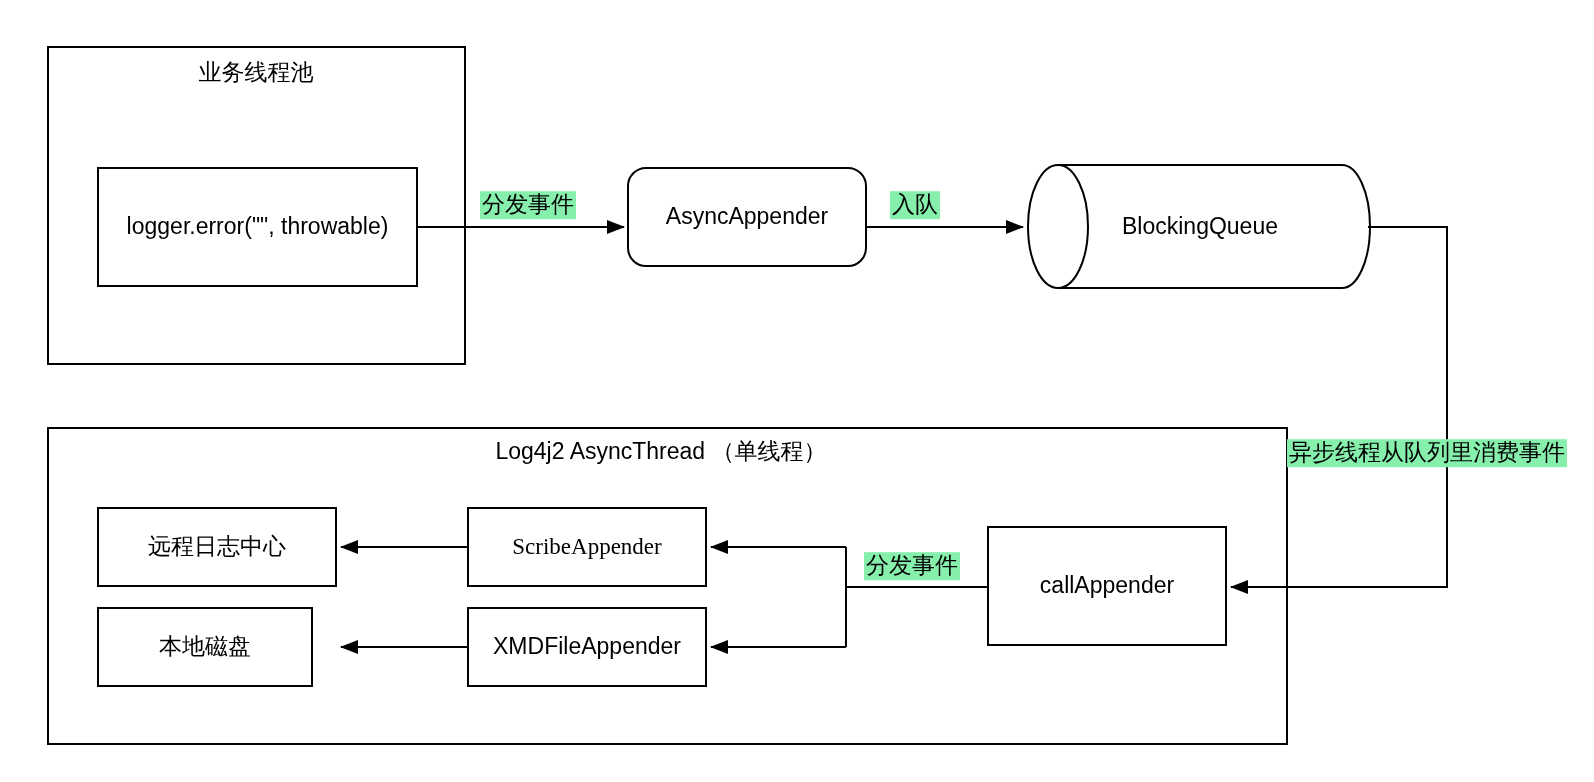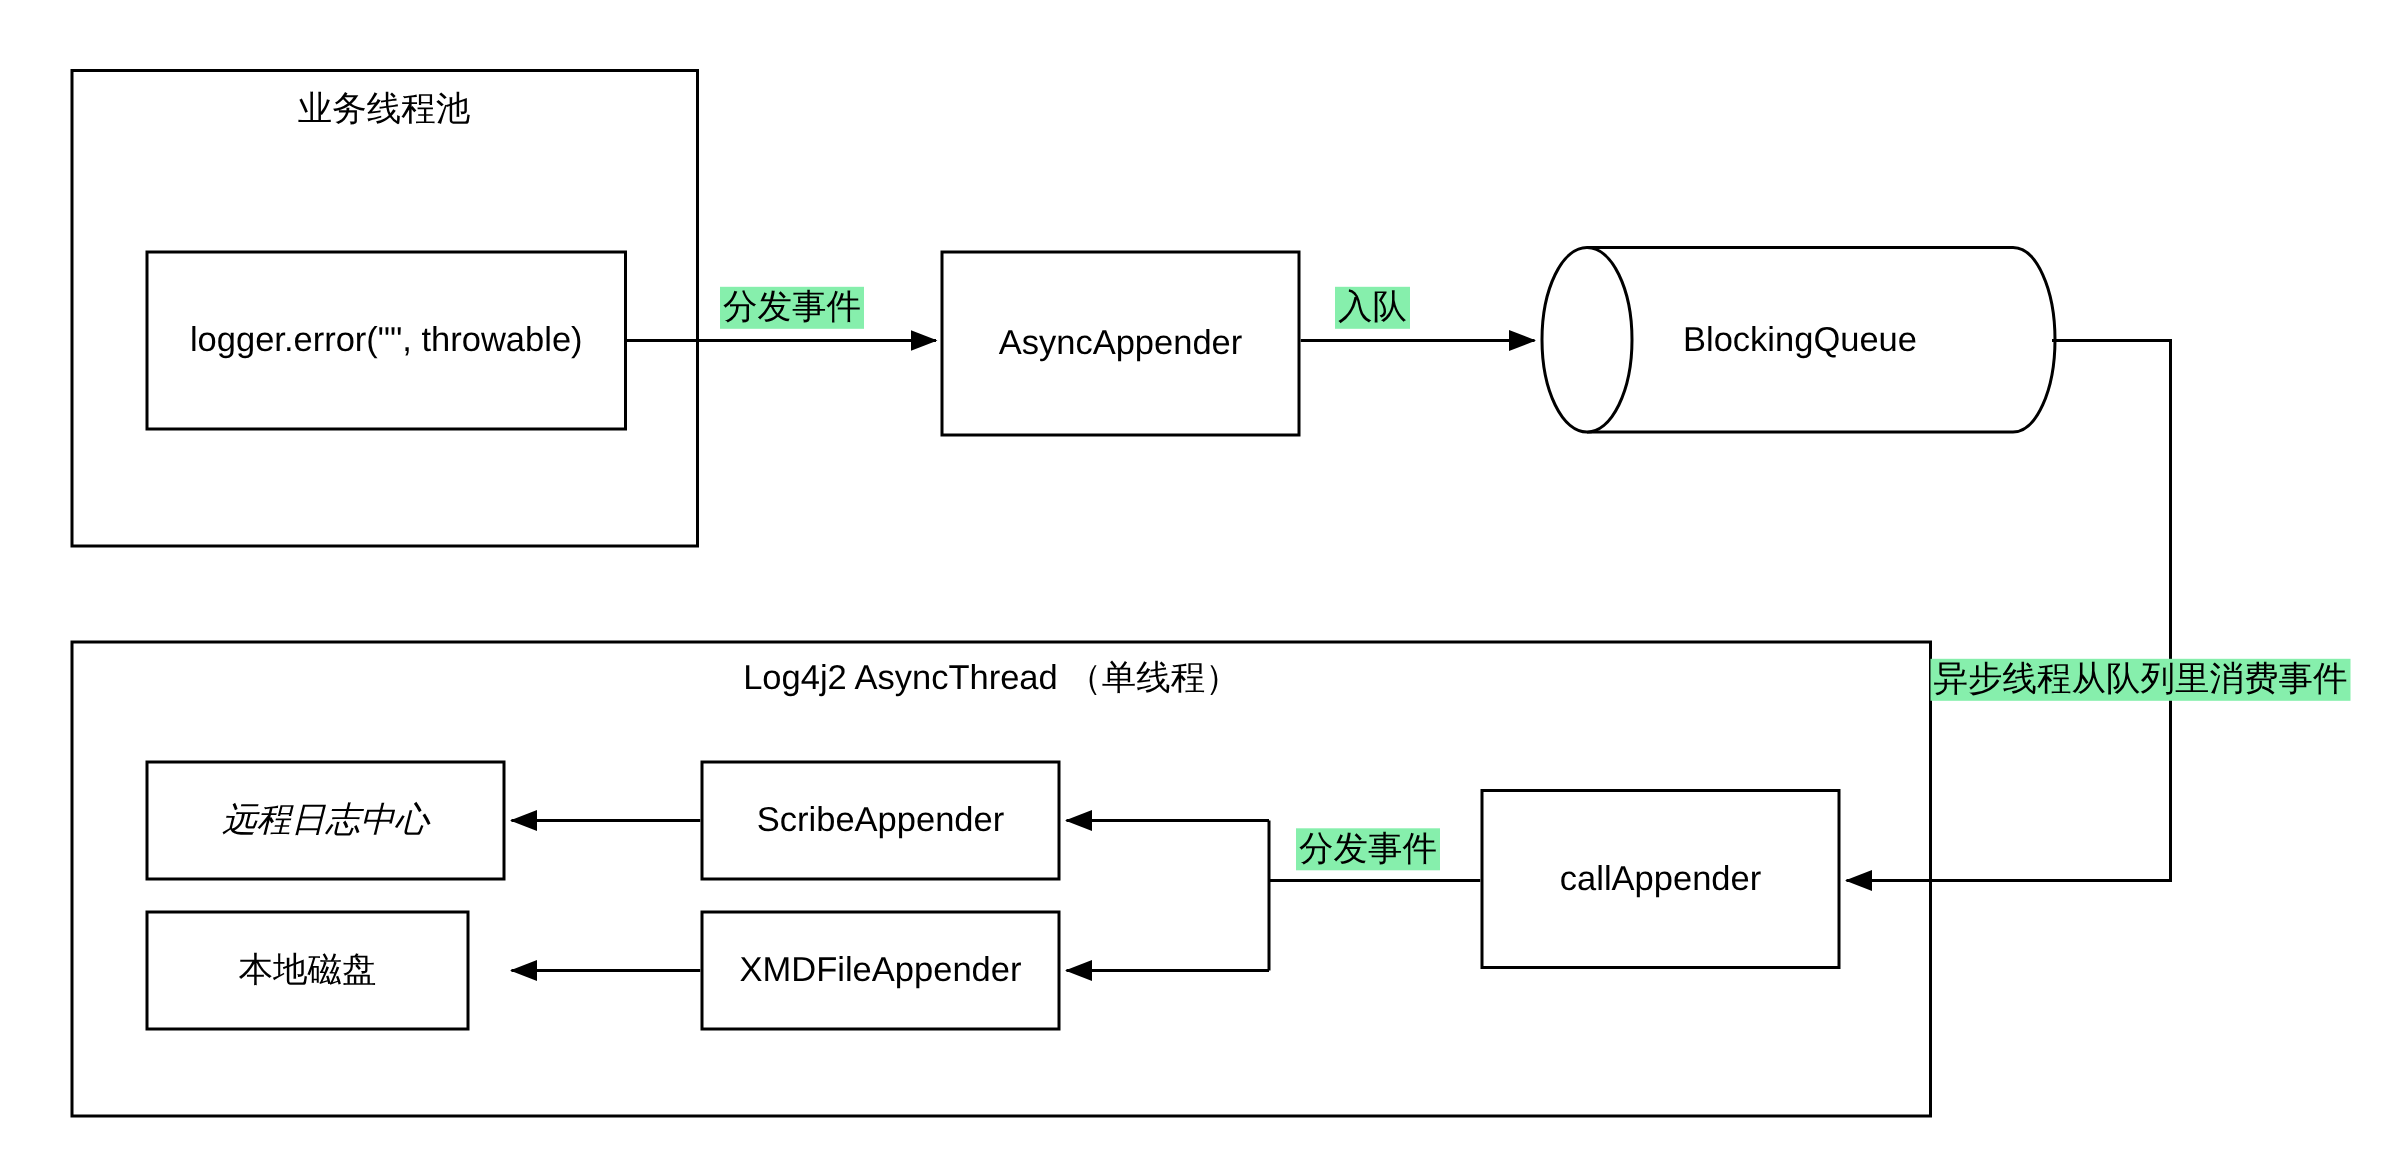--- a/index.html
+++ b/index.html
@@ -88,29 +88,29 @@
 
     <path d="M467,547 L341,547" stroke="#000000" stroke-width="2" fill="none" marker-end="url(#arrow)"></path>
 
     <path d="M467,647 L341,647" stroke="#000000" stroke-width="2" fill="none" marker-end="url(#arrow)"></path>
   </svg>
 
   <div class="node" style="left:97px; top:167px; width:321px; height:120px;">
     <span>logger.error("", throwable)</span>
   </div>
 
-  <div class="node" style="left:627px; top:167px; width:240px; height:124px;">
+  <div class="node" style="left:627px; top:167px; width:240px; height:100px;border-radius:19px;">
     <span>AsyncAppender</span>
   </div>
 
-  <div class="node" style="left:97px; top:507px; width:240px; height:80px;font-style:italic;">
+  <div class="node" style="left:97px; top:507px; width:240px; height:80px;">
     <span>远程日志中心</span>
   </div>
 
-  <div class="node" style="left:467px; top:507px; width:240px; height:80px;">
+  <div class="node" style="left:467px; top:507px; width:240px; height:80px;font-family:Liberation Serif, serif;">
     <span>ScribeAppender</span>
   </div>
 
   <div class="node" style="left:97px; top:607px; width:216px; height:80px;">
     <span>本地磁盘</span>
   </div>
 
   <div class="node" style="left:467px; top:607px; width:240px; height:80px;">
     <span>XMDFileAppender</span>
   </div>

